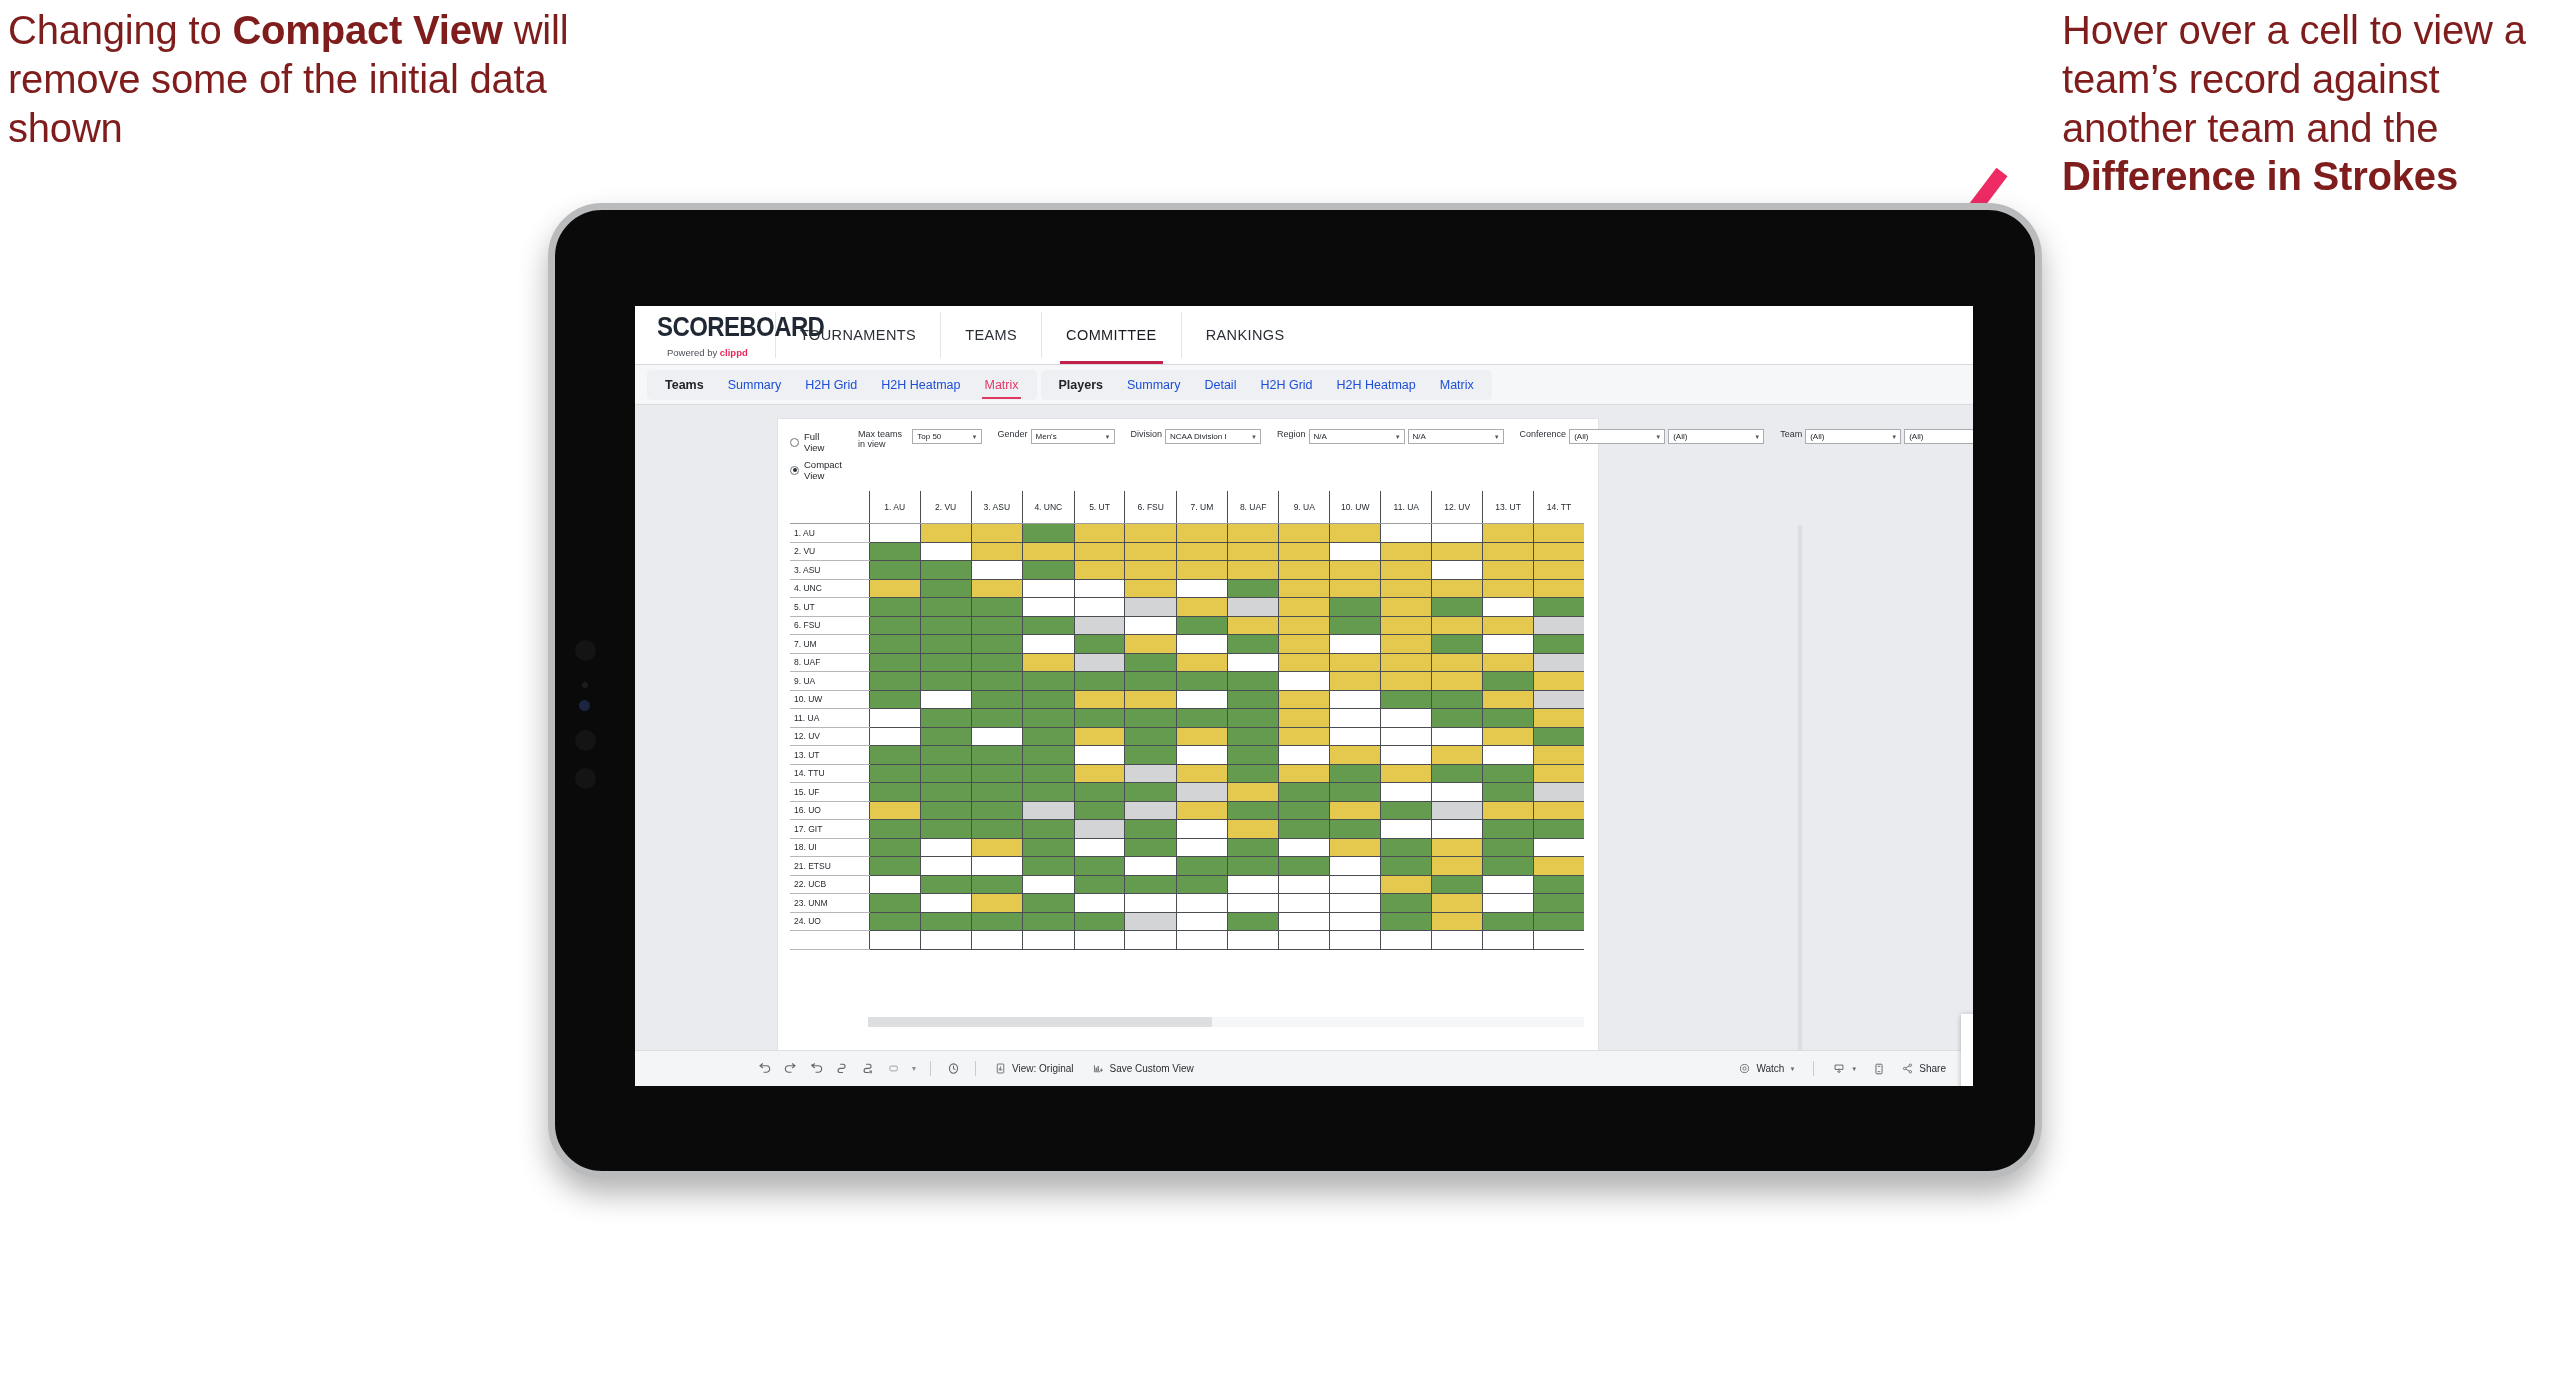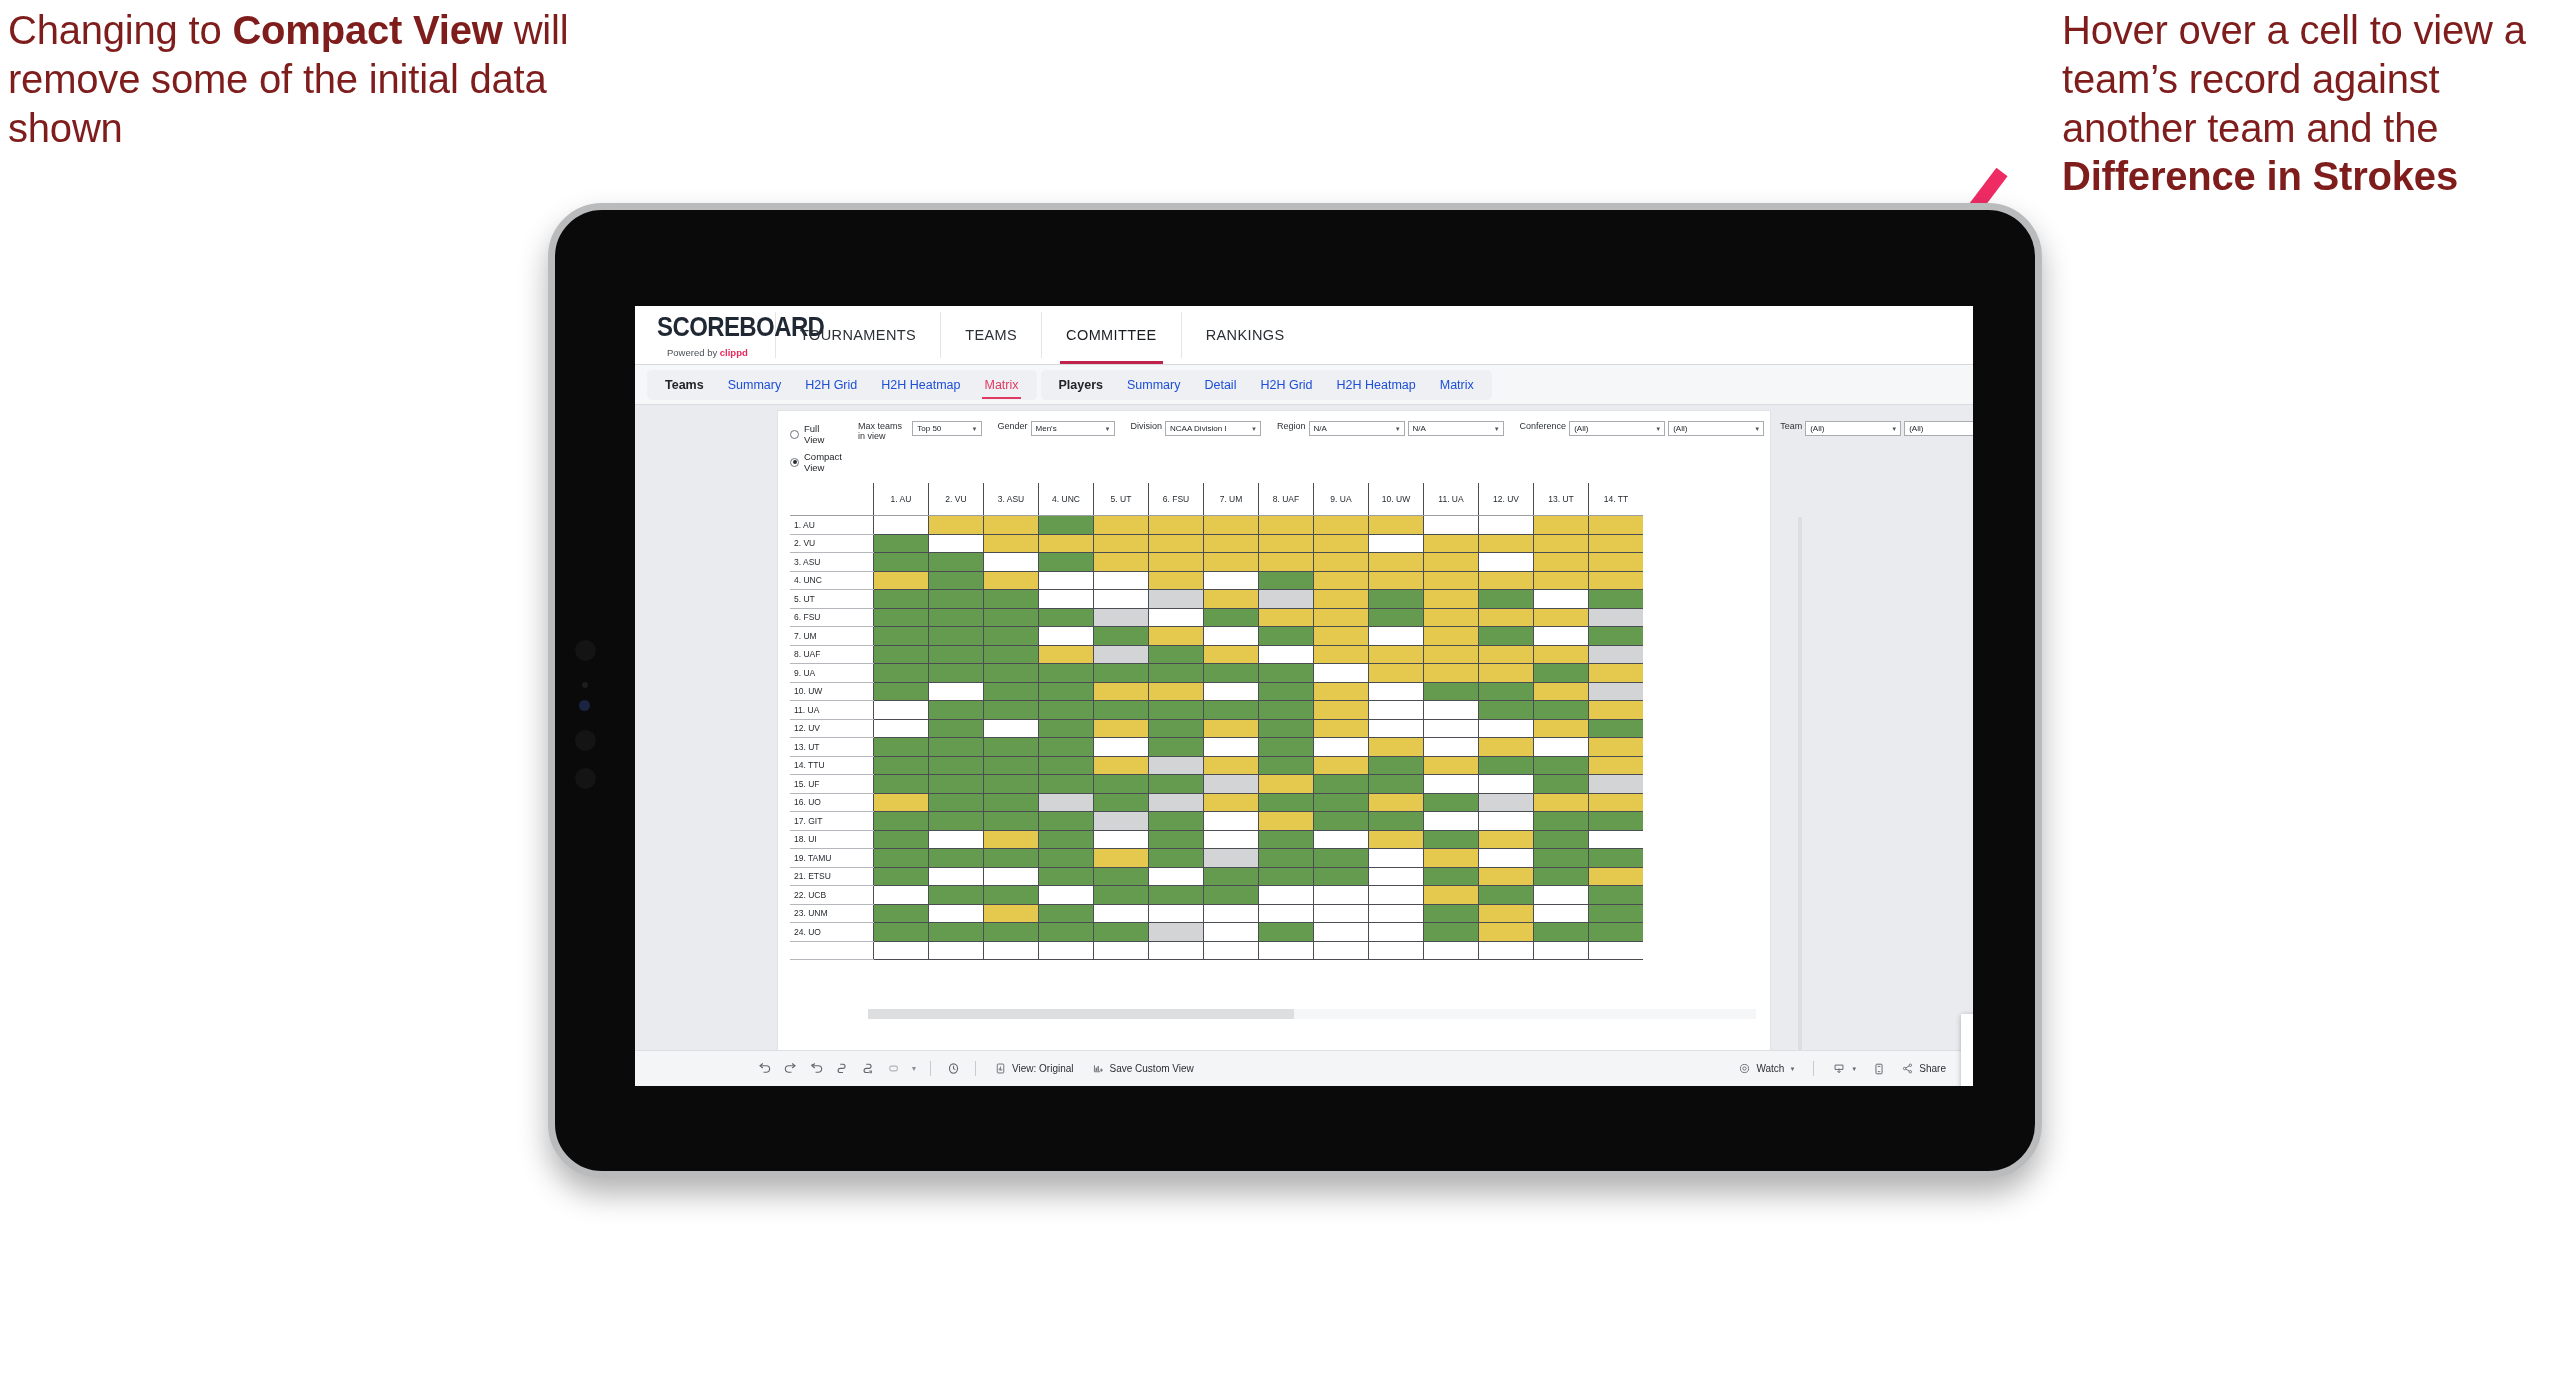--- a/index.html
+++ b/index.html
@@ -60,21 +60,21 @@
   #subnav{height:40px;background:#f6f7f9;display:flex;align-items:center;
           border-bottom:1px solid #d9dbdf;padding-left:12px;box-sizing:border-box;gap:4px;}
   .grp{display:flex;align-items:center;background:#eef0f3;border-radius:5px;height:30px;padding:0 6px;}
   .grp-lead{font-size:12.5px;font-weight:700;color:#21252b;padding:0 12px;}
   .tab{font-size:12.5px;color:#1d4ed8;padding:0 12px;position:relative;cursor:pointer;}
   .tab.active{color:#e03a63;}
   .tab.active:after{content:"";position:absolute;left:10px;right:10px;bottom:-7px;height:2px;background:#e03a63;}
 
   
   #wb{position:absolute;left:0;right:0;top:99px;bottom:0;background:#e9ebee;}
-  #sheet{position:absolute;left:143px;top:6px;width:992px;height:642px;
+  #sheet{position:absolute;left:143px;top:14px;width:820px;height:642px;
          background:#ffffff;box-shadow:0 0 0 1px #e0e2e5;}
 
   
   #filters{display:flex;align-items:flex-start;padding:10px 12px 6px 12px;gap:16px;}
   .fgroup{display:flex;flex-direction:row;gap:3px;}
   .flabel{font-size:9px;color:#2e3238;}
   .fsel{width:96px;height:15px;border:1px solid #a8abb0;background:#fff;
         display:flex;align-items:center;justify-content:space-between;
         padding:0 3px 0 4px;box-sizing:border-box;font-size:8px;color:#22262b;cursor:pointer;}
   .fsel .cv{overflow:hidden;white-space:nowrap;}
@@ -589,37 +589,20 @@
                 <td class="c w"></td>
                 <td class="c g"></td>
                 <td class="c w"></td>
                 <td class="c y"></td>
                 <td class="c g"></td>
                 <td class="c y"></td>
                 <td class="c g"></td>
                 <td class="c w"></td>
               </tr>
               <tr>
-                <td class="rh">19. TAMU</td>
-                <td class="c g"></td>
-                <td class="c g"></td>
-                <td class="c g"></td>
-                <td class="c g"></td>
-                <td class="c y"></td>
-                <td class="c g"></td>
-                <td class="c s"></td>
-                <td class="c g"></td>
-                <td class="c g"></td>
-                <td class="c w"></td>
-                <td class="c y"></td>
-                <td class="c w"></td>
-                <td class="c g"></td>
-                <td class="c g"></td>
-              </tr>
-              <tr>
                 <td class="rh">21. ETSU</td>
                 <td class="c g"></td>
                 <td class="c w"></td>
                 <td class="c w"></td>
                 <td class="c g"></td>
                 <td class="c g"></td>
                 <td class="c w"></td>
                 <td class="c g"></td>
                 <td class="c g"></td>
                 <td class="c g"></td>

